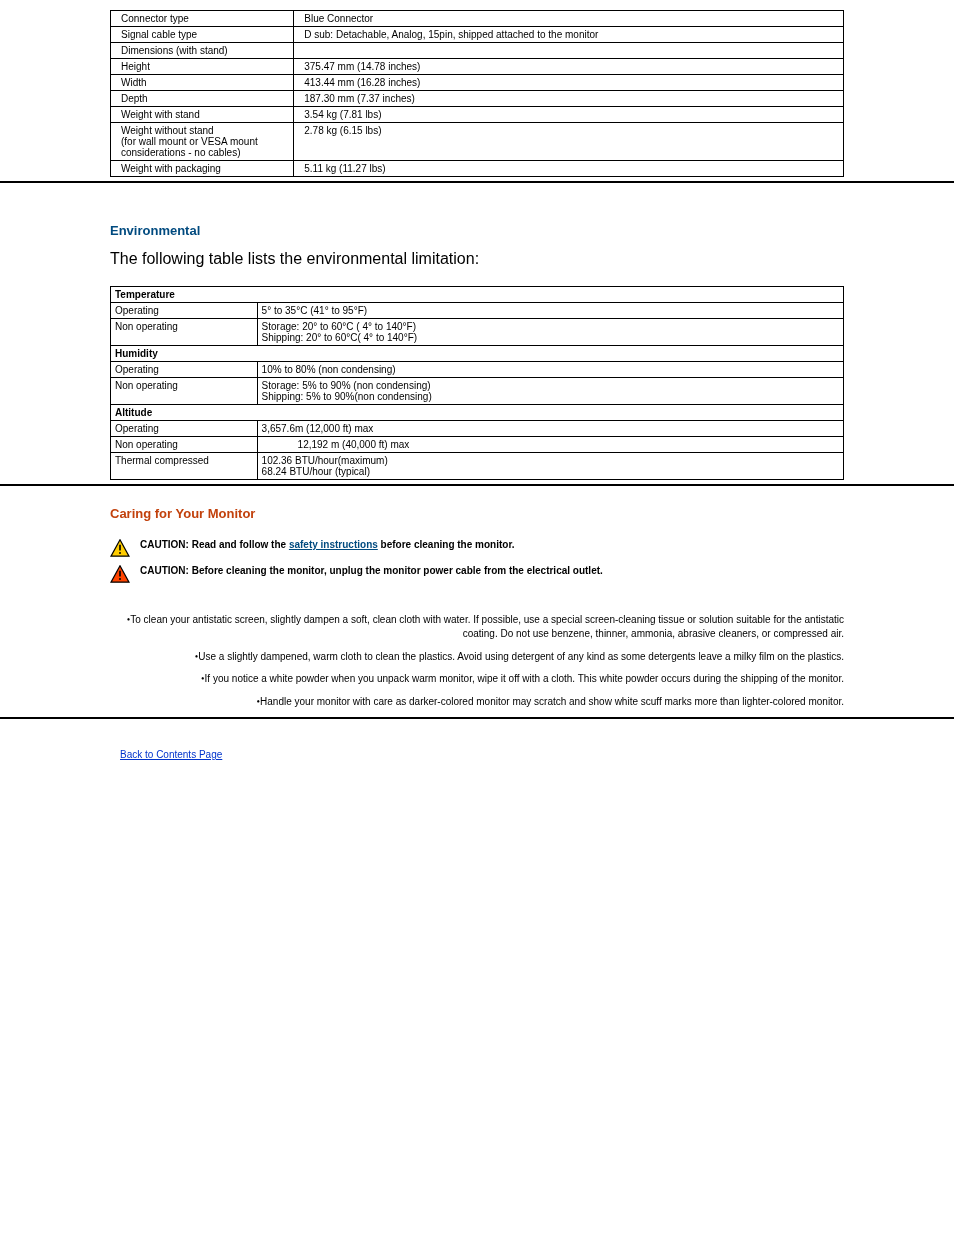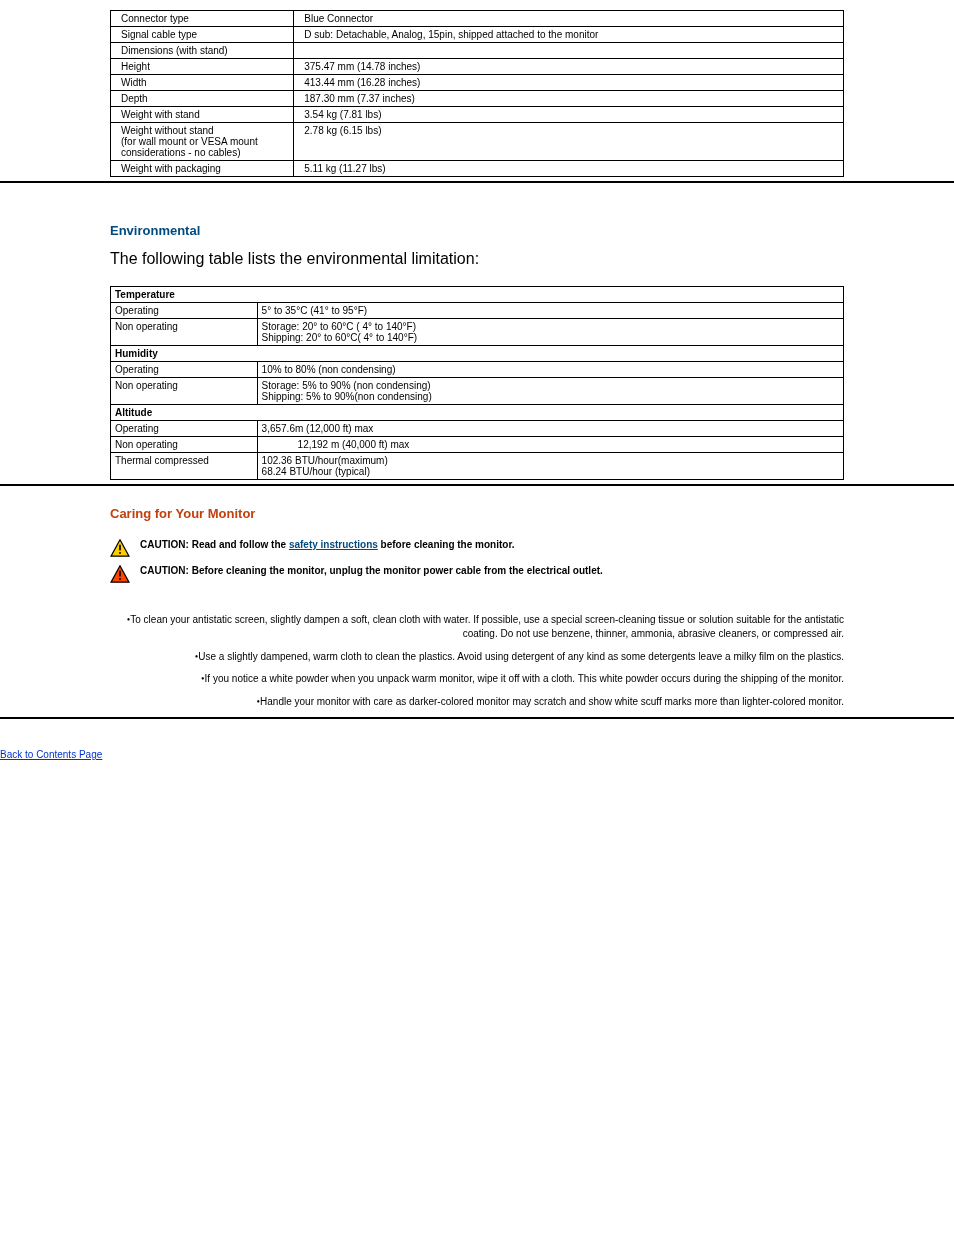--- a/index.html
+++ b/index.html
@@ -106,20 +106,21 @@
     padding: 4px 0;
     line-height: 1.45;
     text-align: right;
   }
   .back-link {
     color: #0033cc;
     font-size: 10px;
     text-decoration: underline;
     display: inline-block;
     margin-top: 30px;
+    margin-left: 120px;
   }
 </style>
 </head>
 <body>
 
 <div class="page">
 
   <div class="centerblock">
 
     <table class="physical">

